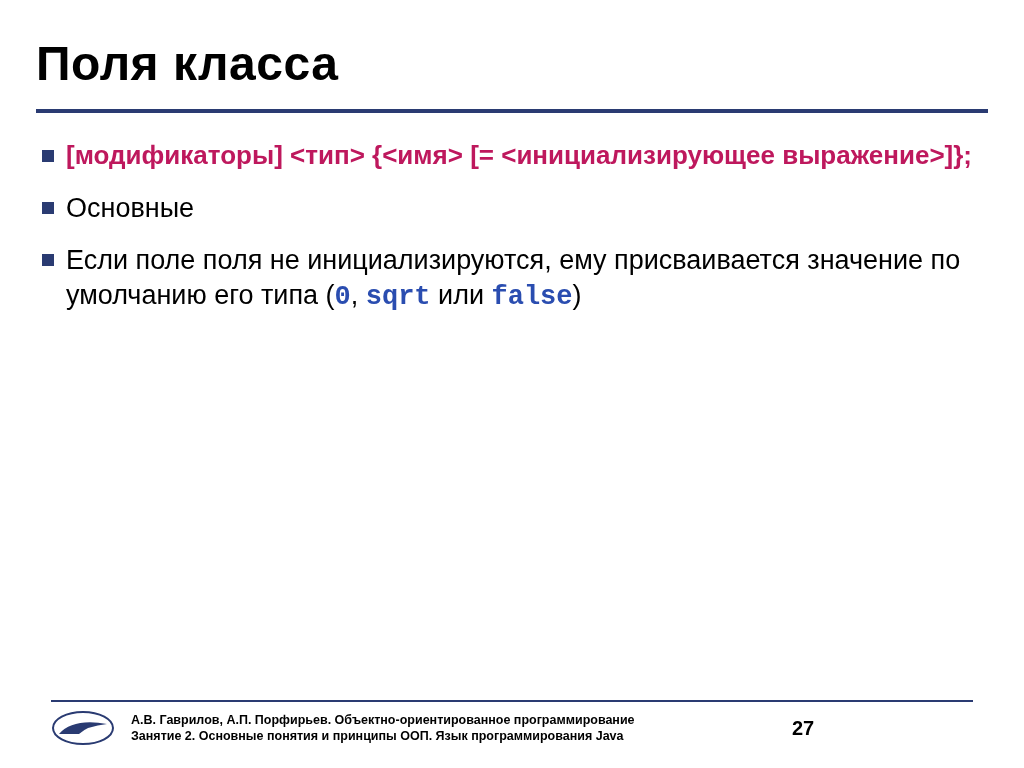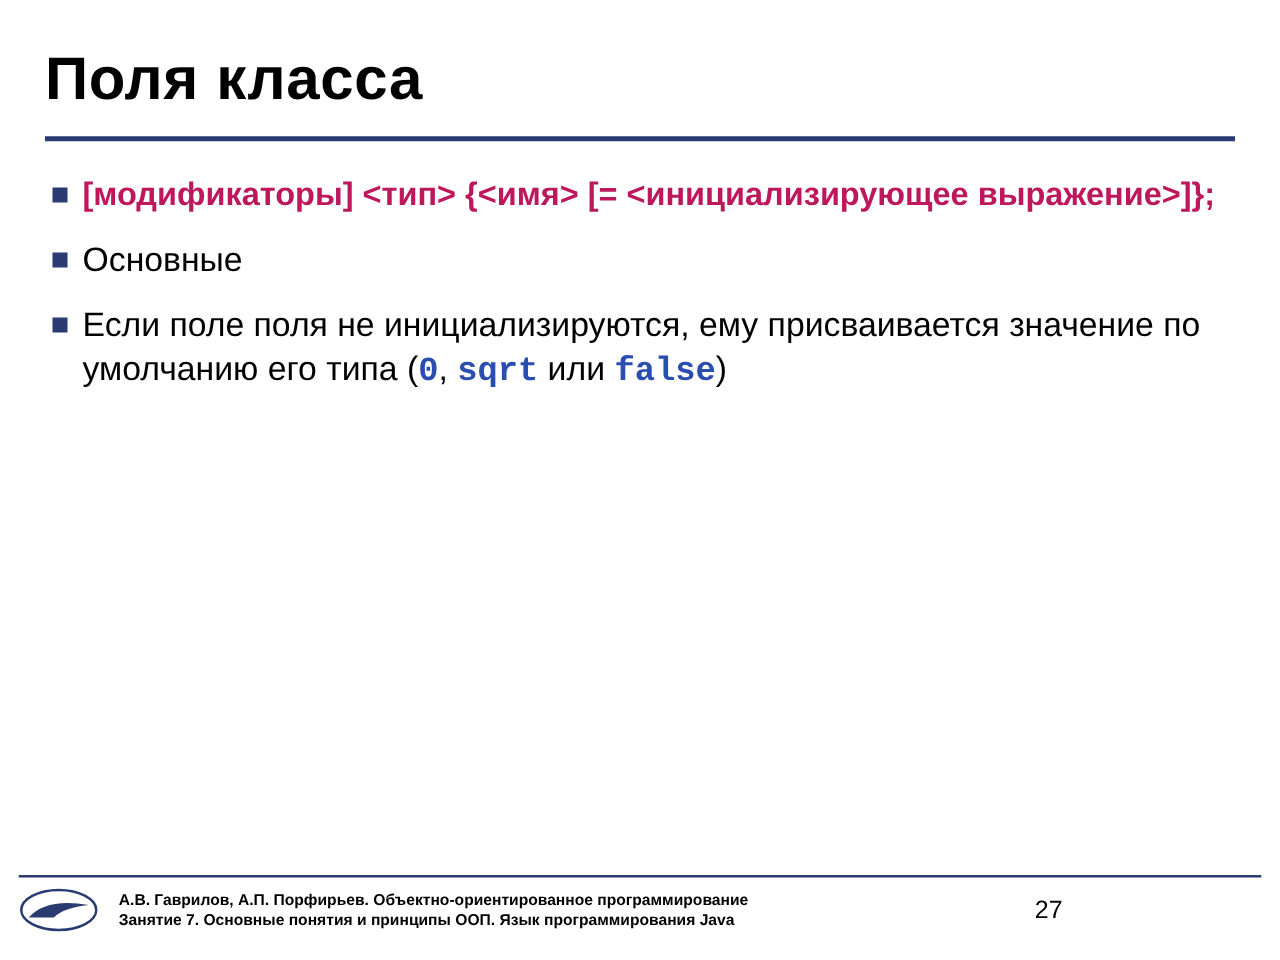--- a/index.html
+++ b/index.html
@@ -10,26 +10,26 @@
   .content { padding-left: 2px; }
   ul.bullets { list-style: none; }
   ul.bullets > li { position: relative; padding-left: 28px; margin-bottom: 18px; font-size: 27px; line-height: 1.28; }
   ul.bullets > li::before {
     content: ""; position: absolute; left: 4px; top: 11px;
     width: 12px; height: 12px; background: #2a3b72;
   }
   .code { font-family: Liberation Sans, sans-serif; color: #be185d; font-weight: bold; font-size: 26px; line-height: 1.3; }
   .code-inline { font-family: "Courier New", Courier, monospace; color: #2a4db0; font-weight: bold; }
   .sub { margin-top: 4px; }
-  .footer { position: absolute; left: 0; right: 0; bottom: 22px; padding: 0 15px; }
+  .footer { position: absolute; left: 0; right: 0; bottom: 22px; padding: 0 51px; }
   .hr-bottom { border: none; border-top: 2px solid #2a3b72; margin-bottom: 8px; }
   .footer-row { display: flex; align-items: center; gap: 16px; }
   .logo { width: 64px; height: 36px; flex: 0 0 auto; }
   .footer-text { font-size: 12.5px; font-weight: bold; line-height: 1.3; flex: 1 1 auto; }
-  .page-num { font-size: 20px; font-weight: normal; text-align: center; width: 60px; flex: 0 0 auto; margin-right: 140px; }
+  .page-num { font-size: 20px; font-weight: bold; text-align: center; width: 60px; flex: 0 0 auto; margin-right: 140px; }
 </style>
 </head>
 <body>
 
 <div class="slide">
   <h1 class="title">Поля класса</h1>
   <hr class="hr-top">
   <div class="content">
     <ul class="bullets">
       <li>
@@ -44,18 +44,18 @@
 
   <div class="footer">
     <hr class="hr-bottom">
     <div class="footer-row">
       <svg class="logo" viewBox="0 0 64 36">
         <ellipse cx="32" cy="18" rx="30" ry="16" fill="none" stroke="#2a3b72" stroke-width="2"></ellipse>
         <path d="M8 24 Q22 8 56 14 Q36 16 28 24 Z" fill="#2a3b72"></path>
       </svg>
       <div class="footer-text">
         <div>А.В. Гаврилов, А.П. Порфирьев. Объектно-ориентированное программирование</div>
-        <div>Занятие 7. Основные понятия и принципы ООП. Язык программирования Java</div>
+        <div>Занятие 2. Основные понятия и принципы ООП. Язык программирования Java</div>
       </div>
       <div class="page-num">27</div>
     </div>
   </div>
 </div>
 
 </body></html>

